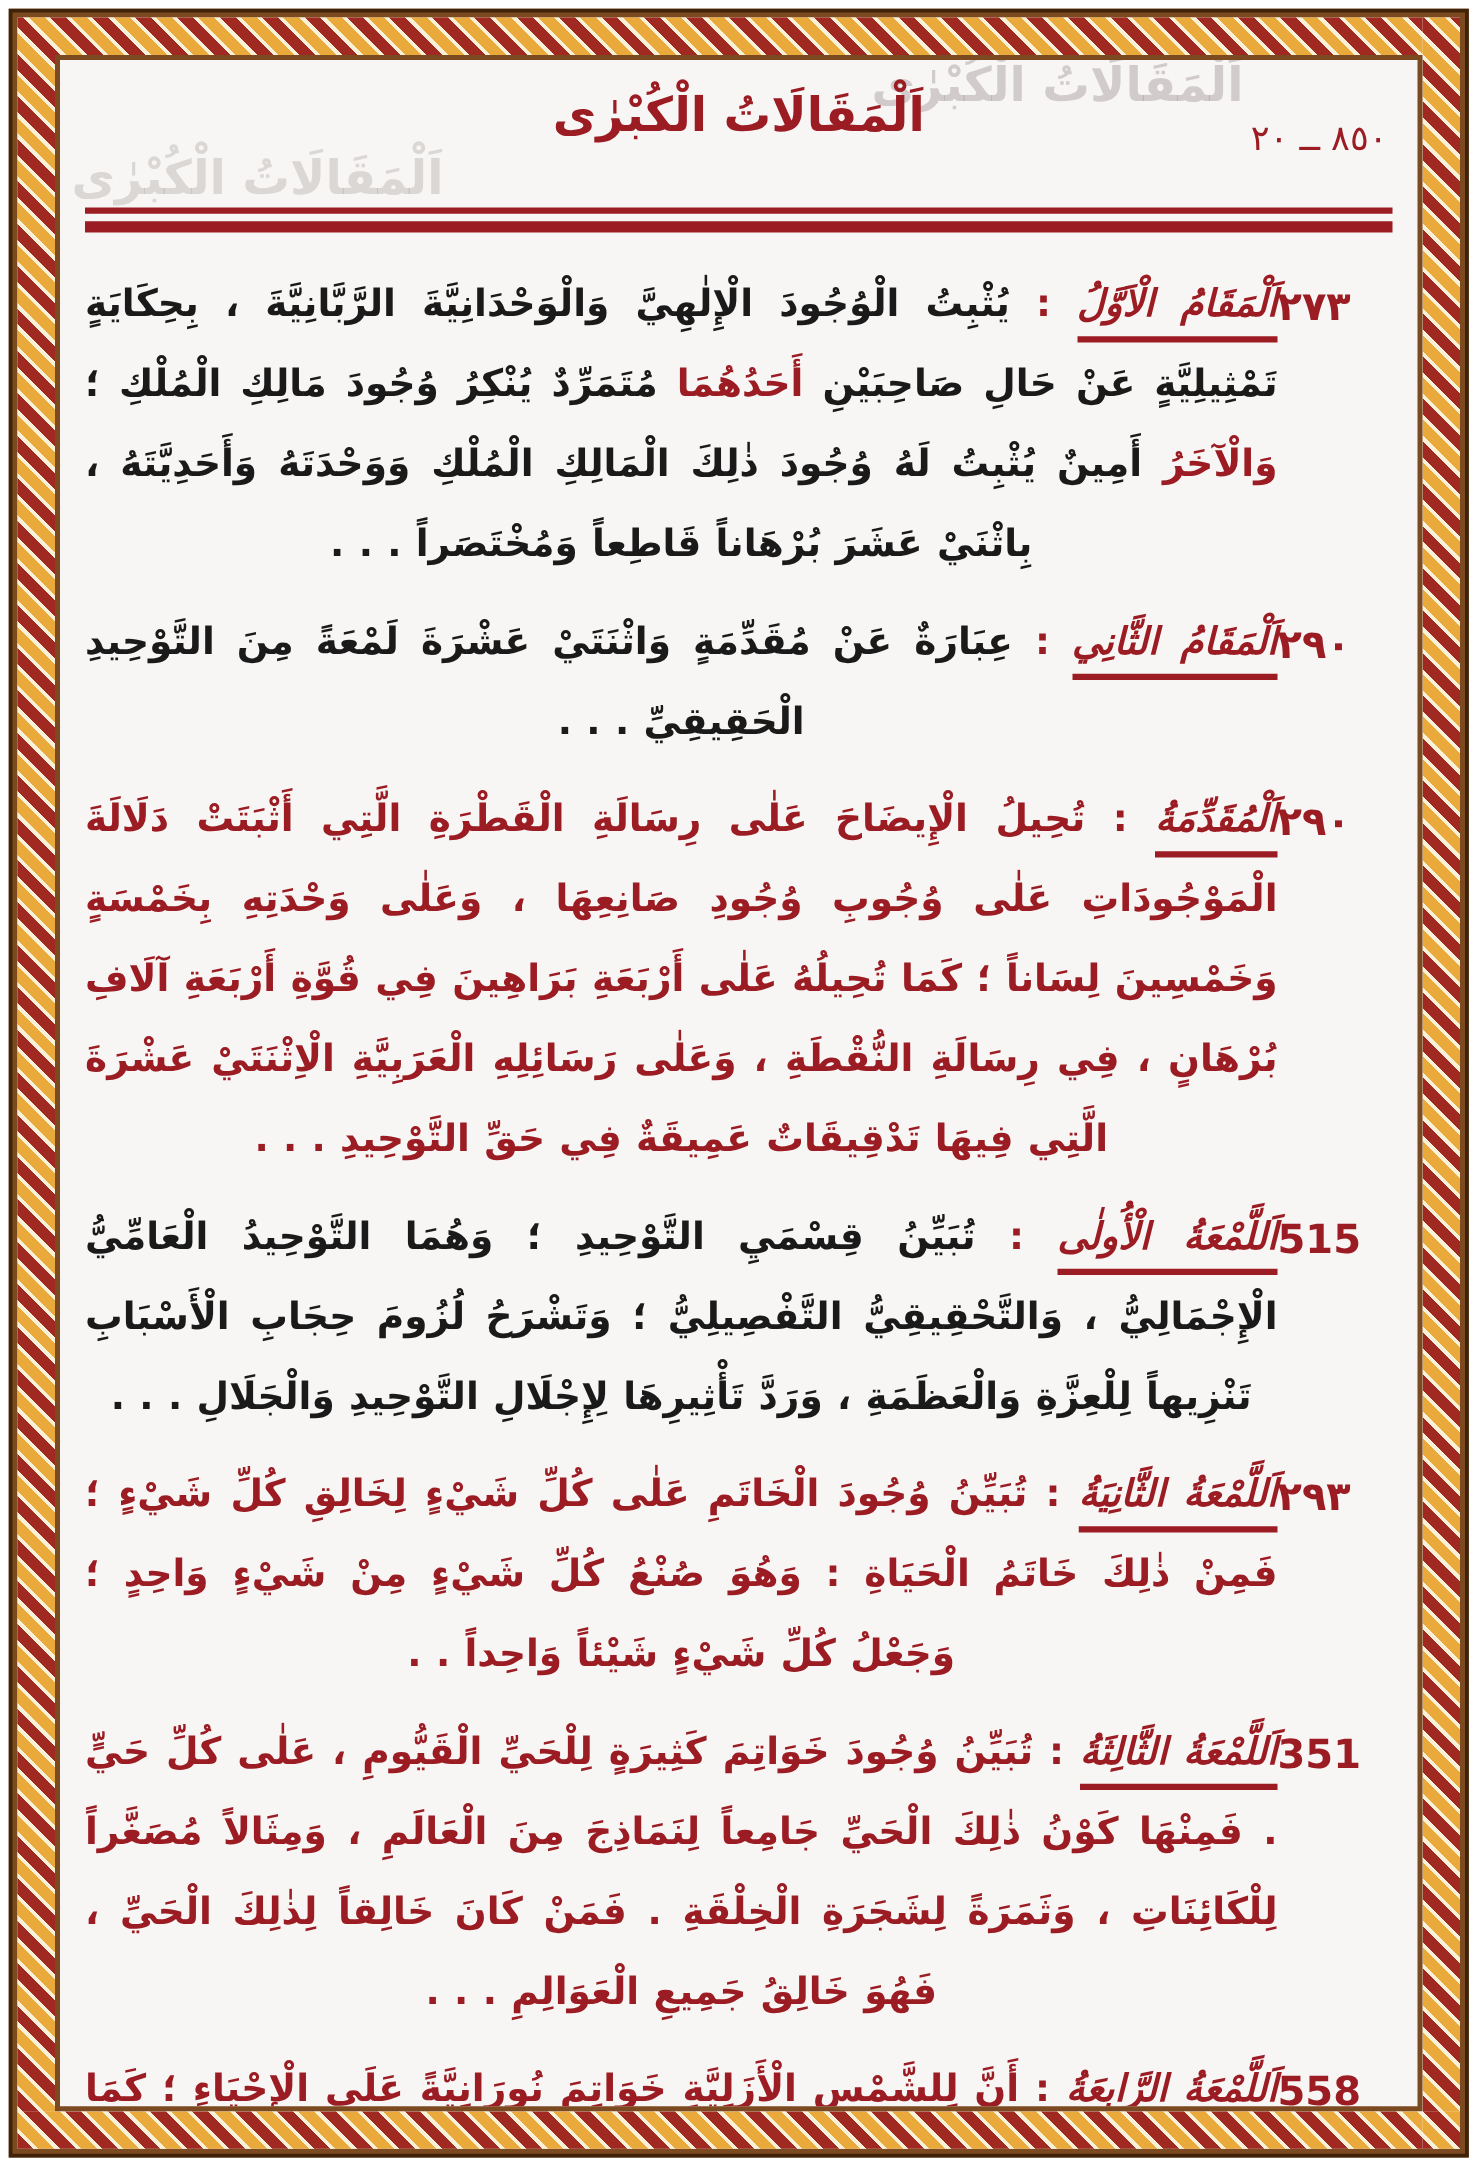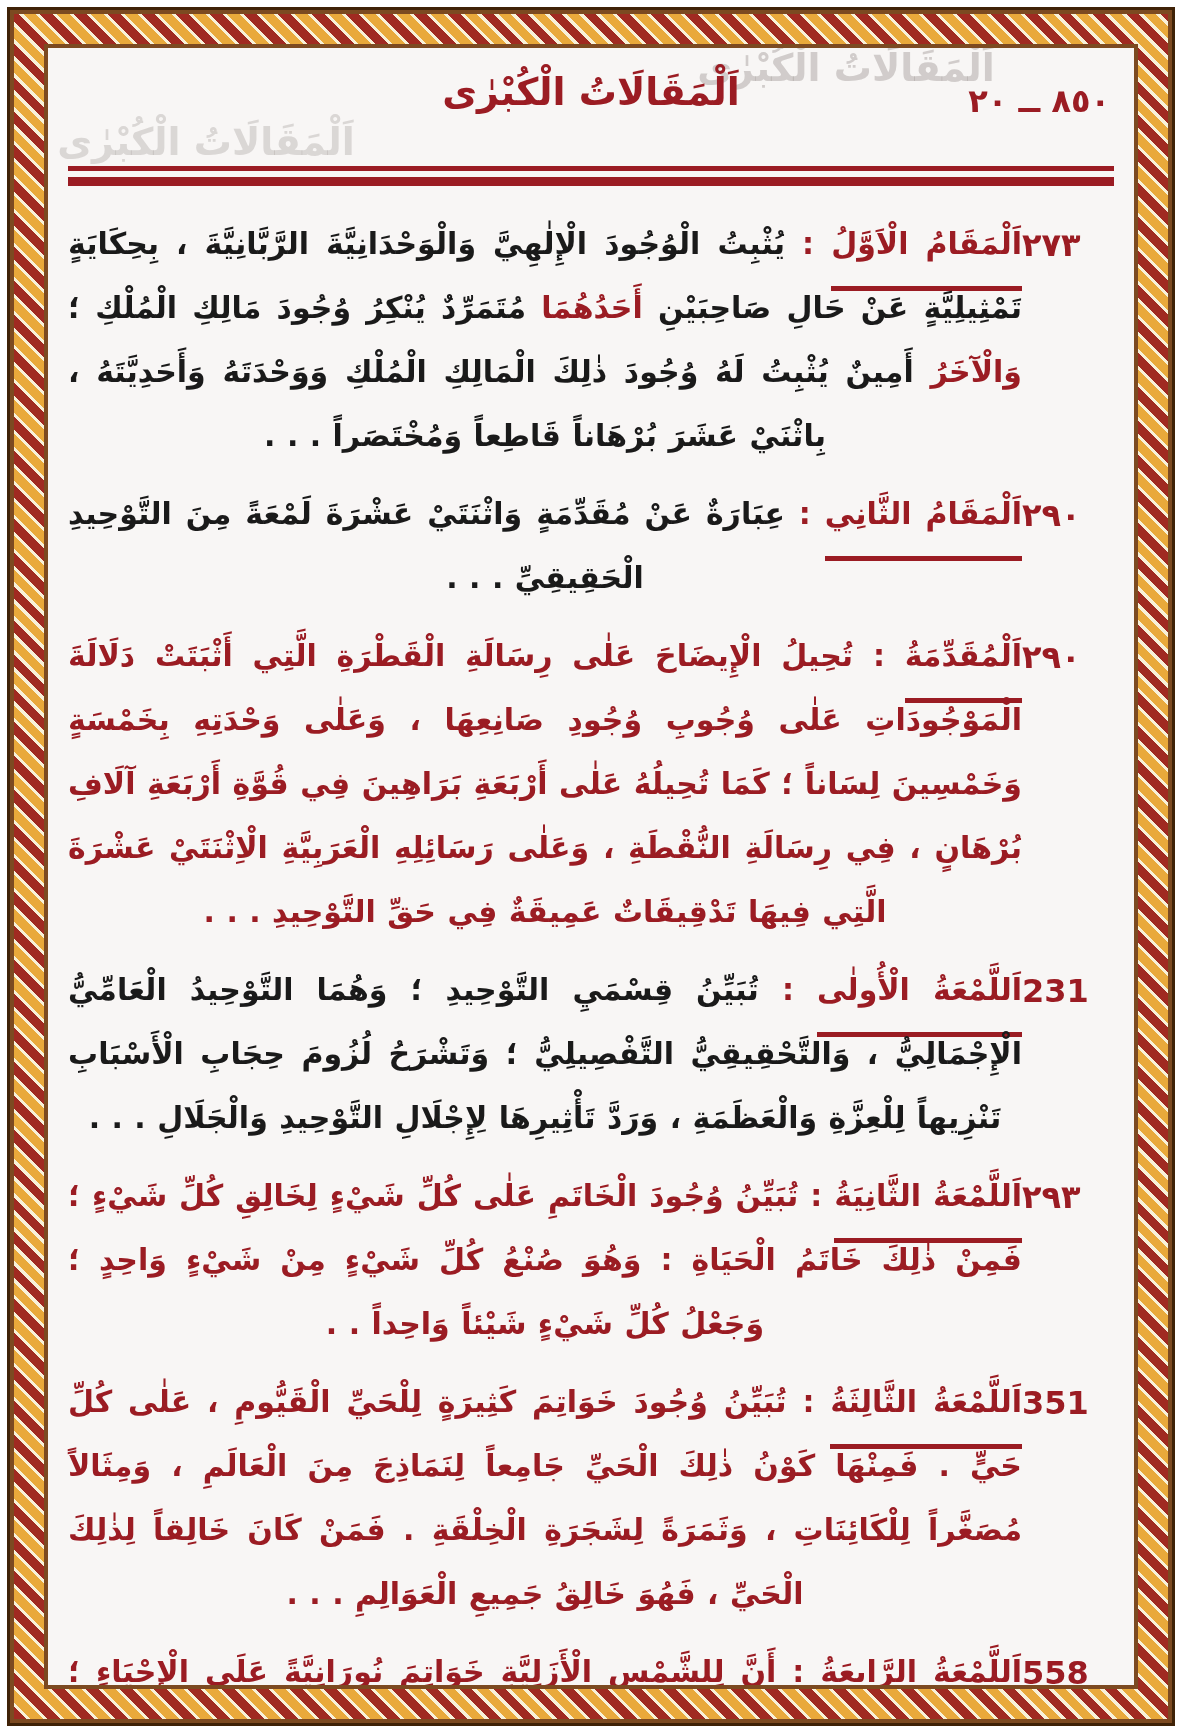--- a/index.html
+++ b/index.html
@@ -40,22 +40,22 @@
     overflow:hidden;
   }
   .page-header{position:relative;height:86px;margin-top:10px;}
   .book-title{
     display:block;text-align:center;
     font-size:38px;font-weight:bold;color:var(--red);
     
     text-shadow:255px -24px 0 rgba(150,142,140,.40), -385px 50px 0 rgba(150,142,140,.30);
   }
   .page-number{
-    position:absolute;top:12px;right:4px;
-    font-size:32px;font-weight:bold;color:var(--red);
+    position:absolute;top:24px;right:4px;
+    font-size:28px;font-weight:normal;color:var(--red);
     letter-spacing:2px;
   }
   .double-rule{
     height:6px;
     border-top:5px solid var(--red);
     border-bottom:9px solid var(--red);
     margin:10px 0 26px 0;
   }
   .paragraph-list{direction:rtl;}
   .para{
@@ -68,21 +68,22 @@
     flex:0 0 92px;text-align:left;
     color:var(--red);font-size:32px;line-height:66px;
   }
   .ptext{
     flex:1;text-align:justify;text-align-last:center;
     word-spacing:1px;
   }
   .ptitle{
     color:var(--red);
     border-bottom:5px solid var(--red);
-    padding-bottom:25px;
+    padding-bottom:8px;
+    font-style:italic;
   }
   .pcolon{color:var(--red);}
   .seg{color:inherit;}
   .seg.red,.red-body .seg{color:var(--red);}
 </style>
 </head>
 <body>
 
 <div class="sheet">
   <div class="frame-outer">
@@ -103,21 +104,21 @@
             </div>
             <div class="para">
               <div class="pnum">٢٩٠</div>
               <div class="ptext"><span class="ptitle">اَلْمَقَامُ الثَّانِي</span><span class="pcolon"> : </span><span class="seg">عِبَارَةٌ عَنْ مُقَدِّمَةٍ وَاثْنَتَيْ عَشْرَةَ لَمْعَةً مِنَ التَّوْحِيدِ الْحَقِيقِيِّ . . .</span></div>
             </div>
             <div class="para">
               <div class="pnum">٢٩٠</div>
               <div class="ptext red-body"><span class="ptitle">اَلْمُقَدِّمَةُ</span><span class="pcolon"> : </span><span class="seg red">تُحِيلُ الْإِيضَاحَ عَلٰى رِسَالَةِ الْقَطْرَةِ الَّتِي أَثْبَتَتْ دَلَالَةَ الْمَوْجُودَاتِ عَلٰى وُجُوبِ وُجُودِ صَانِعِهَا ، وَعَلٰى وَحْدَتِهِ بِخَمْسَةٍ وَخَمْسِينَ لِسَاناً ؛ كَمَا تُحِيلُهُ عَلٰى أَرْبَعَةِ بَرَاهِينَ فِي قُوَّةِ أَرْبَعَةِ آلَافِ بُرْهَانٍ ، فِي رِسَالَةِ النُّقْطَةِ ، وَعَلٰى رَسَائِلِهِ الْعَرَبِيَّةِ الْاِثْنَتَيْ عَشْرَةَ الَّتِي فِيهَا تَدْقِيقَاتٌ عَمِيقَةٌ فِي حَقِّ التَّوْحِيدِ . . .</span></div>
             </div>
             <div class="para">
-              <div class="pnum">231</div>
+              <div class="pnum">515</div>
               <div class="ptext"><span class="ptitle">اَللَّمْعَةُ الْأُولٰى</span><span class="pcolon"> : </span><span class="seg">تُبَيِّنُ قِسْمَيِ التَّوْحِيدِ ؛ وَهُمَا التَّوْحِيدُ الْعَامِّيُّ الْإِجْمَالِيُّ ، وَالتَّحْقِيقِيُّ التَّفْصِيلِيُّ ؛ وَتَشْرَحُ لُزُومَ حِجَابِ الْأَسْبَابِ تَنْزِيهاً لِلْعِزَّةِ وَالْعَظَمَةِ ، وَرَدَّ تَأْثِيرِهَا لِإِجْلَالِ التَّوْحِيدِ وَالْجَلَالِ . . .</span></div>
             </div>
             <div class="para">
               <div class="pnum">٢٩٣</div>
               <div class="ptext red-body"><span class="ptitle">اَللَّمْعَةُ الثَّانِيَةُ</span><span class="pcolon"> : </span><span class="seg red">تُبَيِّنُ وُجُودَ الْخَاتَمِ عَلٰى كُلِّ شَيْءٍ لِخَالِقِ كُلِّ شَيْءٍ ؛ فَمِنْ ذٰلِكَ خَاتَمُ الْحَيَاةِ : وَهُوَ صُنْعُ كُلِّ شَيْءٍ مِنْ شَيْءٍ وَاحِدٍ ؛ وَجَعْلُ كُلِّ شَيْءٍ شَيْئاً وَاحِداً . .</span></div>
             </div>
             <div class="para">
               <div class="pnum">351</div>
               <div class="ptext red-body"><span class="ptitle">اَللَّمْعَةُ الثَّالِثَةُ</span><span class="pcolon"> : </span><span class="seg red">تُبَيِّنُ وُجُودَ خَوَاتِمَ كَثِيرَةٍ لِلْحَيِّ الْقَيُّومِ ، عَلٰى كُلِّ حَيٍّ . فَمِنْهَا كَوْنُ ذٰلِكَ الْحَيِّ جَامِعاً لِنَمَاذِجَ مِنَ الْعَالَمِ ، وَمِثَالاً مُصَغَّراً لِلْكَائِنَاتِ ، وَثَمَرَةً لِشَجَرَةِ الْخِلْقَةِ . فَمَنْ كَانَ خَالِقاً لِذٰلِكَ الْحَيِّ ، فَهُوَ خَالِقُ جَمِيعِ الْعَوَالِمِ . . .</span></div>
             </div>

